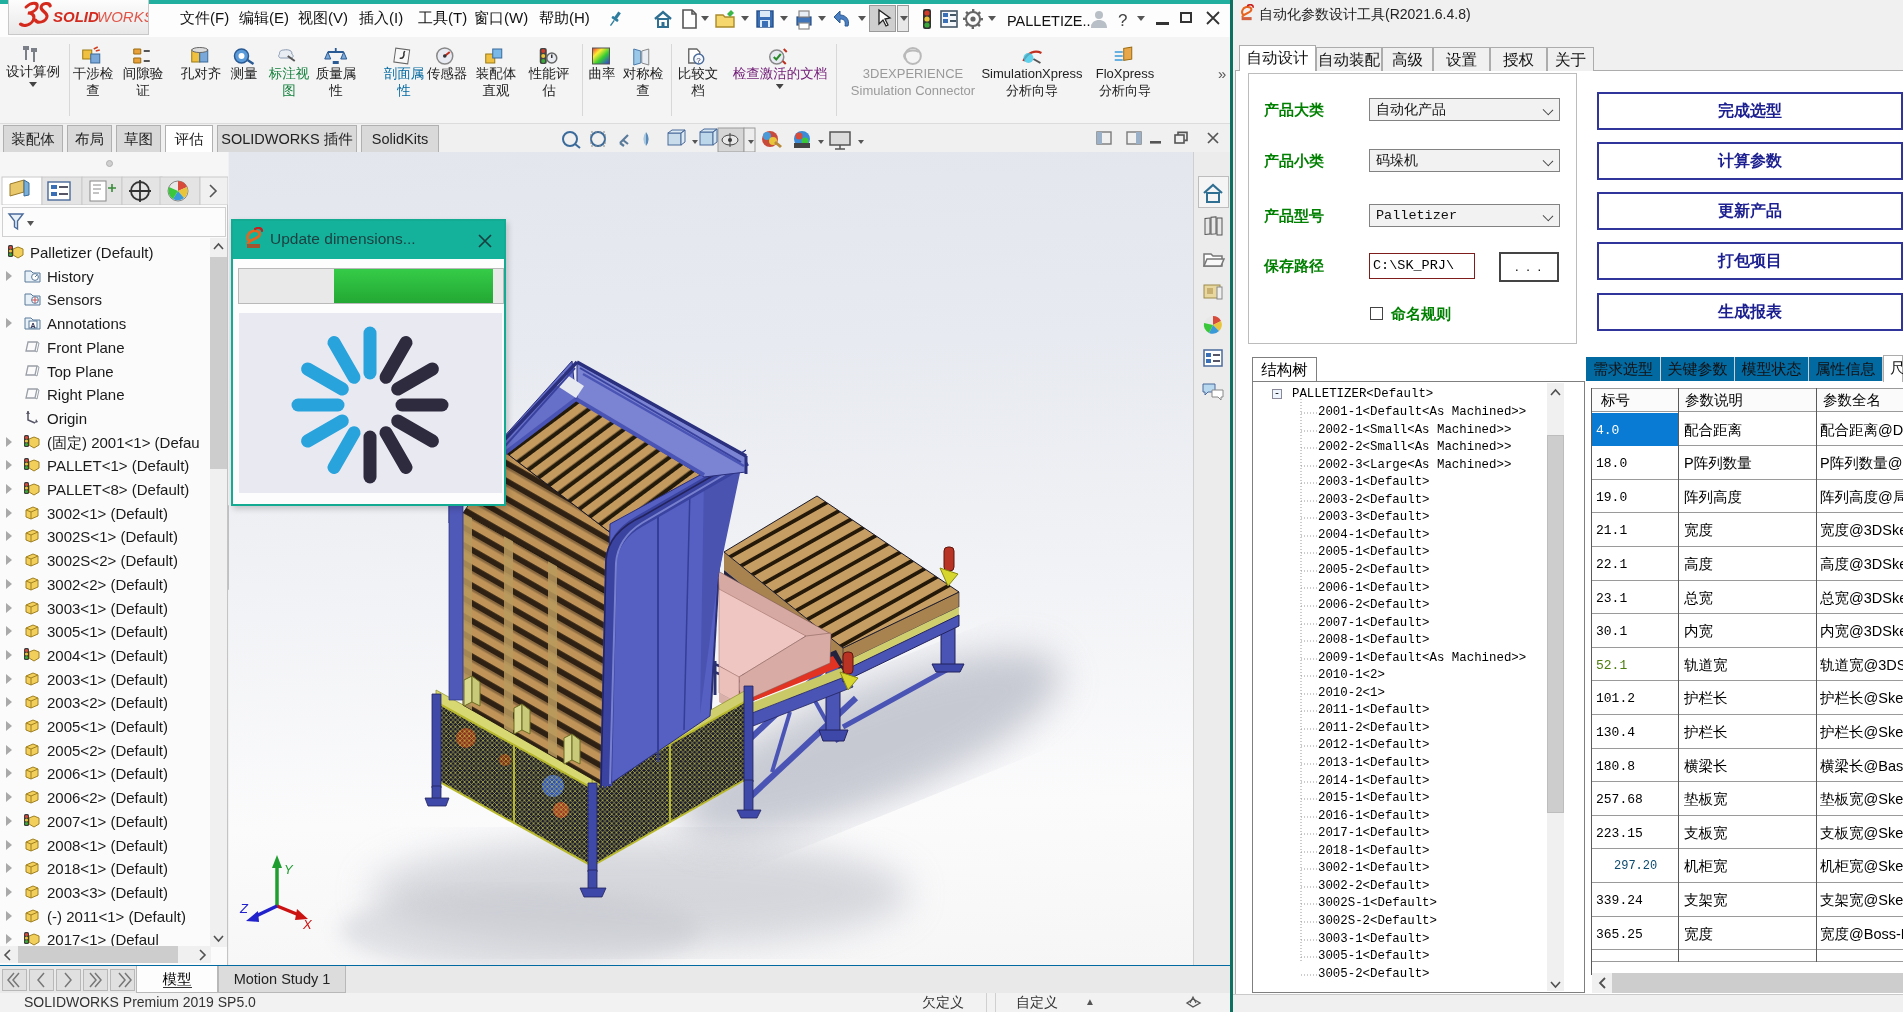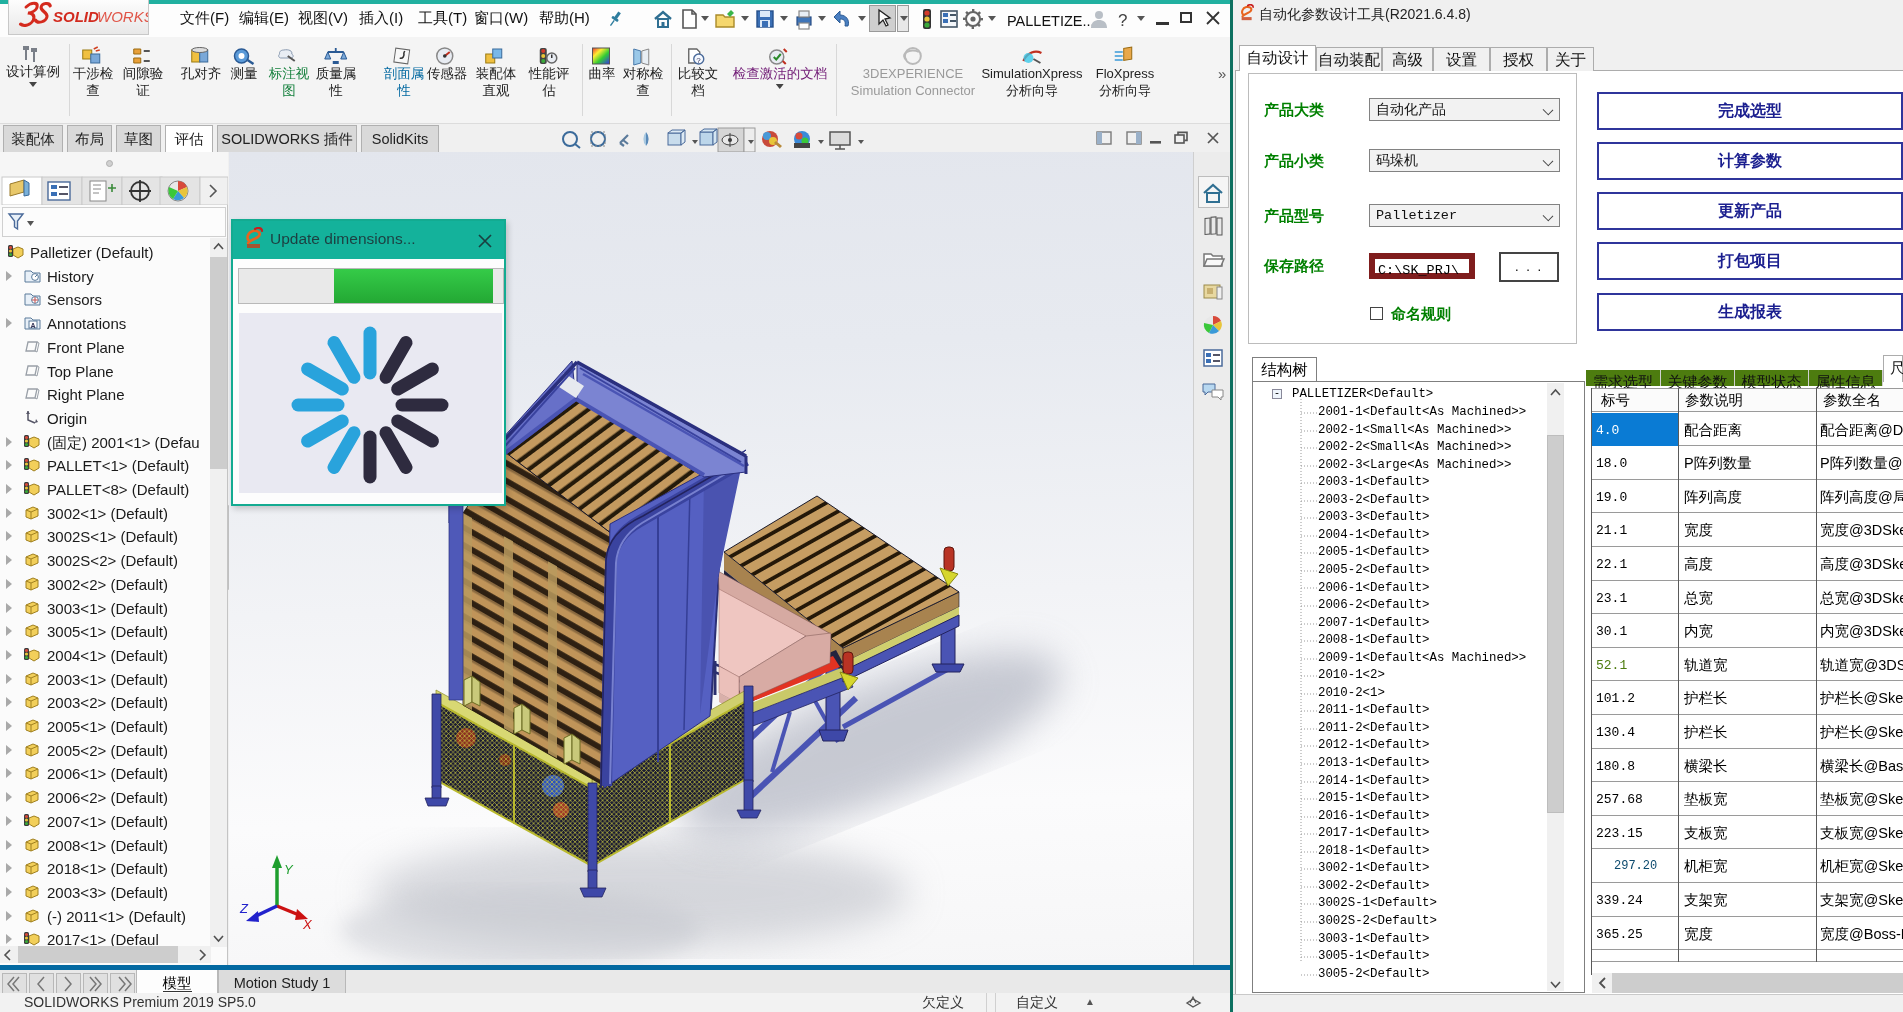--- a/index.html
+++ b/index.html
@@ -16,30 +16,30 @@
 #tabrow{position:absolute;left:0;top:124px;width:1233px;height:28px;background:#f0f0f0}
 .tab{position:absolute;top:1px;height:27px;background:#d9d9d9;border:1px solid #b0b0b0;border-bottom:none;font-size:14.5px;color:#222;text-align:center;line-height:26px}
 .tabact{background:#fff;border-color:#b0b0b0}
 #treepanel{position:absolute;left:0;top:152px;width:228px;height:813px;background:#fbfbfb;border-right:1px solid #c4c4c4}
 .trow{position:absolute;left:0;width:210px;height:24px;font-size:15px;color:#1a1a1a;white-space:nowrap}
 .trow .ar{position:absolute;left:6px;top:6px;width:0;height:0;border-left:6px solid #a9a9a9;border-top:5px solid transparent;border-bottom:5px solid transparent}
 .trow .txt{position:absolute;top:3px}
 #viewport{position:absolute;left:229px;top:152px;width:964px;height:813px;background:linear-gradient(178deg,#e3e6ed 0%,#e7eaf0 25%,#f2f3f6 55%,#fbfbfc 80%,#f6f6f7 100%)}
 #taskpane{position:absolute;left:1193px;top:152px;width:40px;height:813px;background:#ececec;border-left:1px solid #cfcfcf}
 .tpicon{position:absolute;left:4px;width:31px;height:32px;background:#e0e0e0;border:1px solid #bdbdbd}
-#bottabs{position:absolute;left:0;top:965px;width:1233px;height:28px;background:#e9e9e9;border-top:5px solid #0369a1}
+#bottabs{position:absolute;left:0;top:965px;width:1233px;height:28px;background:#e9e9e9;border-top:1px solid #0369a1}
 #statusbar{position:absolute;left:0;top:993px;width:1233px;height:19px;background:#f2f2f2;font-size:14px;color:#333}
 #dlg{position:absolute;left:231px;top:219px;width:275px;height:287px;background:#fdfdfd;border:2px solid #13ab91;box-shadow:2px 3px 6px rgba(0,0,0,.18)}
 #dlgtitle{position:absolute;left:0;top:0;width:271px;height:38px;background:#14b29b}
 #rapp{position:absolute;left:1233px;top:0;width:670px;height:1012px;background:#f0f0f0}
 .gl{color:#008000;font-weight:bold;font-size:15px;position:absolute}
 .combo{position:absolute;width:191px;height:23px;background:#f2f2f2;border:1px solid #828282;font-size:14px;color:#111;line-height:21px;padding-left:6px}
 .combo .chev{position:absolute;right:7px;top:7px;width:8px;height:8px;border-right:1.6px solid #444;border-bottom:1.6px solid #444;transform:rotate(45deg) scale(1,.9);transform-origin:center}
 .rtab{position:absolute;top:47px;height:24px;background:#f0f0f0;border:1px solid #acacac;border-bottom:none;font-size:15.5px;color:#111;text-align:center;line-height:23px}
-.ttab{position:absolute;top:370px;height:16px;font-size:15px;color:#111;text-align:center;line-height:24px;background:#4d7c0f}
+.ttab{position:absolute;top:357px;height:24px;font-size:15px;color:#111;text-align:center;line-height:24px;background:#0369a1}
 .mono{font-family:"Liberation Mono",monospace}
 </style></head><body>
 
 <div id="lapp">
 <div id="teal"></div>
 <div id="titlebar"></div>
 <div id="logobox"><svg width="139" height="36" viewBox="0 0 139 36">
 <g fill="none" stroke="#d42a1e" stroke-width="3" stroke-linecap="round" transform="skewX(-12) translate(6,0)">
 <path d="M13 9 C17 4 24 4 24 9 C24 13 19 15 16 15 C20 15 24 17 23 22 C22 27 15 29 11 26"></path>
 <path d="M37 8 C35 4 28 5 28 9 C28 13 36 14 36 19 C36 24 28 26 25 22"></path>
@@ -937,21 +937,21 @@
 <div class="rtab" style="left:257px;width:57px">授权</div>
 <div class="rtab" style="left:314px;width:47px">关于</div>
 <div class="abs" style="left:15px;top:73px;width:329px;height:271px;border:1px solid #bcbcbc"></div>
 <div class="gl" style="left:31px;top:101px">产品大类</div>
 <div class="gl" style="left:31px;top:152px">产品小类</div>
 <div class="gl" style="left:31px;top:207px">产品型号</div>
 <div class="gl" style="left:31px;top:257px">保存路径</div>
 <div class="combo" style="left:136px;top:98px">自动化产品<div class="chev"></div></div>
 <div class="combo" style="left:136px;top:149px">码垛机<div class="chev"></div></div>
 <div class="combo mono" style="left:136px;top:204px;font-size:13.5px">Palletizer<div class="chev"></div></div>
-<div class="abs mono" style="left:136px;top:253px;width:106px;height:26px;border:6px solid #7f1d1d;background:#fff;font-size:13.5px;line-height:24px;padding-left:3px">C:\SK_PRJ\</div>
+<div class="abs mono" style="left:136px;top:253px;width:106px;height:26px;border:1px solid #7f1d1d;background:#fff;font-size:13.5px;line-height:24px;padding-left:3px">C:\SK_PRJ\</div>
 <div class="abs" style="left:266px;top:252px;width:60px;height:30px;border:2px solid #444;background:#fff;text-align:center;font-size:13px;line-height:26px;letter-spacing:2px">. . .</div>
 <div class="abs" style="left:137px;top:307px;width:13px;height:13px;border:1.5px solid #444;background:#fff"></div>
 <div class="gl" style="left:158px;top:305px">命名规则</div>
 <div class="abs" style="left:364px;top:92px;width:306px;height:38px;background:#fff;border:2px solid #2f359b;color:#1b1f8f;font-weight:bold;font-size:16px;text-align:center;line-height:34px">完成选型</div>
 <div class="abs" style="left:364px;top:142px;width:306px;height:38px;background:#fff;border:2px solid #2f359b;color:#1b1f8f;font-weight:bold;font-size:16px;text-align:center;line-height:34px">计算参数</div>
 <div class="abs" style="left:364px;top:192px;width:306px;height:38px;background:#fff;border:2px solid #2f359b;color:#1b1f8f;font-weight:bold;font-size:16px;text-align:center;line-height:34px">更新产品</div>
 <div class="abs" style="left:364px;top:242px;width:306px;height:38px;background:#fff;border:2px solid #2f359b;color:#1b1f8f;font-weight:bold;font-size:16px;text-align:center;line-height:34px">打包项目</div>
 <div class="abs" style="left:364px;top:293px;width:306px;height:38px;background:#fff;border:2px solid #2f359b;color:#1b1f8f;font-weight:bold;font-size:16px;text-align:center;line-height:34px">生成报表</div>
 <div class="abs" style="left:19px;top:357px;width:65px;height:24px;background:#fff;border:1px solid #7f7f7f;border-bottom:none;font-size:15.5px;text-align:center;line-height:24px">结构树</div>
 <div class="abs" style="left:19px;top:381px;width:333px;height:612px;background:#fff;border:1px solid #7f7f7f"></div>

